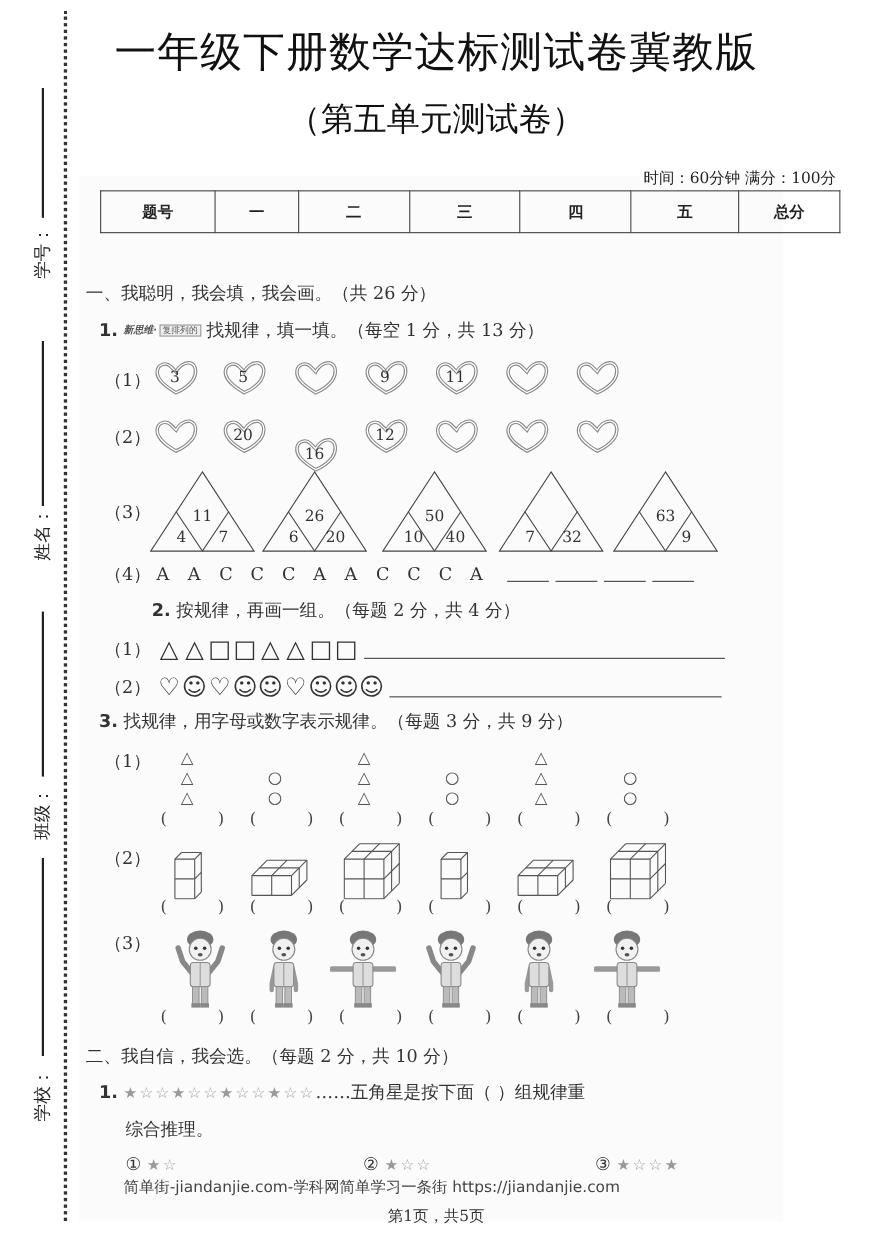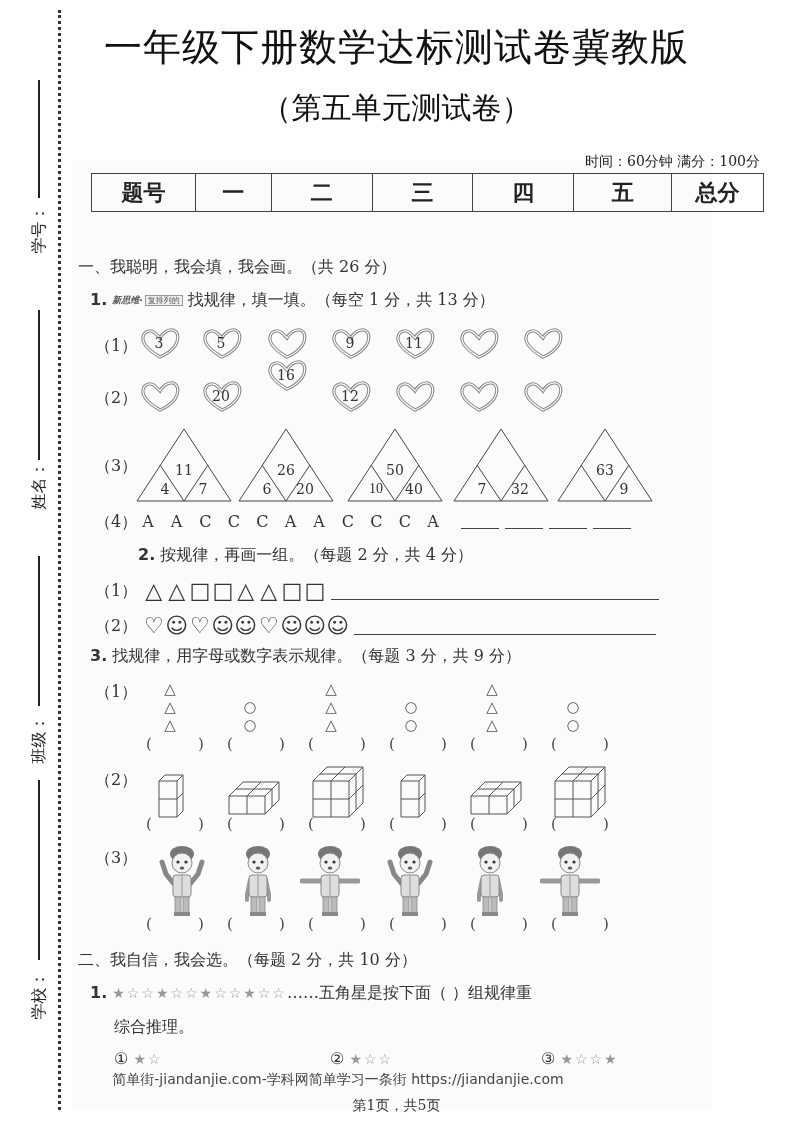--- a/index.html
+++ b/index.html
@@ -13,21 +13,21 @@
   .side-field .lbl { position: absolute; left: 2px; width: 34px; transform: rotate(-90deg); transform-origin: center; font-family: "DejaVu Sans", sans-serif; font-size: 16px; text-align: center; white-space: nowrap; }
 
   
   .scan-panel { position: absolute; left: 72px; top: 160px; width: 640px; height: 950px; background: #fbfbfb; }
 
   .title { position: absolute; left: 0; width: 793px; top: 22px; text-align: center; font-family: "DejaVu Serif", serif; font-size: 38px; letter-spacing: 1px; font-weight: normal; color: #111; }
   .subtitle { position: absolute; left: 0; width: 793px; top: 88px; text-align: center; font-family: "DejaVu Serif", serif; font-size: 30px; color: #111; }
   .meta { position: absolute; right: 33px; top: 153px; font-size: 14px; color: #222; }
 
   table.score { position: absolute; left: 91px; top: 173px; width: 673px; border-collapse: collapse; }
-  table.score td { border: 1.5px solid #444; height: 38px; text-align: center; font-family: "DejaVu Sans", sans-serif; font-size: 22px; font-weight: bold; color: #222; }
+  table.score td { border: 1.5px solid #444; height: 38px; text-align: center; font-family: "DejaVu Sans", sans-serif; font-size: 14px; font-weight: bold; color: #222; }
 
   .sec { position: absolute; left: 78px; font-size: 16px; color: #333; white-space: nowrap; }
   .q { position: absolute; left: 90px; font-size: 16px; color: #333; white-space: nowrap; }
   .qnum { font-family: "DejaVu Sans", sans-serif; font-weight: bold; font-size: 16px; }
   .badge { display: inline-block; font-family: "DejaVu Sans", sans-serif; font-size: 9px; font-weight: bold; font-style: italic; color: #555; vertical-align: 2px; }
   .badge .box { font-style: normal; font-weight: normal; border: 1px solid #999; background: #eee; padding: 0 2px; margin-left: 2px; font-size: 8px; }
   .sub { position: absolute; left: 95px; font-size: 16px; color: #333; }
 
   .heart { position: absolute; width: 40px; height: 32px; }
   .heart svg { position: absolute; left: 0; top: 0; }
@@ -170,21 +170,21 @@
       </svg>
       <span></span>
     </div>
     <div class="heart" style="left: 202px; top: 381px;">
       <svg width="40" height="32" viewBox="0 0 40 32">
         <path d="M20 29 C 8 22, 2 16, 3 9 C 4 3, 11 1, 15 5 C 17 7, 19 9, 20 10 C 22 6, 27 1, 33 2 C 39 4, 39 12, 35 18 C 31 23, 25 27, 20 29 Z" fill="none" stroke="#888" stroke-width="3.2"></path>
         <path d="M20 29 C 8 22, 2 16, 3 9 C 4 3, 11 1, 15 5 C 17 7, 19 9, 20 10 C 22 6, 27 1, 33 2 C 39 4, 39 12, 35 18 C 31 23, 25 27, 20 29 Z" fill="none" stroke="#fff" stroke-width="1.2"></path>
       </svg>
       <span>20</span>
     </div>
-    <div class="heart" style="left: 267px; top: 360px;">
+    <div class="heart" style="left: 267px; top: 398px;">
       <svg width="40" height="32" viewBox="0 0 40 32">
         <path d="M20 29 C 8 22, 2 16, 3 9 C 4 3, 11 1, 15 5 C 17 7, 19 9, 20 10 C 22 6, 27 1, 33 2 C 39 4, 39 12, 35 18 C 31 23, 25 27, 20 29 Z" fill="none" stroke="#888" stroke-width="3.2"></path>
         <path d="M20 29 C 8 22, 2 16, 3 9 C 4 3, 11 1, 15 5 C 17 7, 19 9, 20 10 C 22 6, 27 1, 33 2 C 39 4, 39 12, 35 18 C 31 23, 25 27, 20 29 Z" fill="none" stroke="#fff" stroke-width="1.2"></path>
       </svg>
       <span>16</span>
     </div>
     <div class="heart" style="left: 331px; top: 381px;">
       <svg width="40" height="32" viewBox="0 0 40 32">
         <path d="M20 29 C 8 22, 2 16, 3 9 C 4 3, 11 1, 15 5 C 17 7, 19 9, 20 10 C 22 6, 27 1, 33 2 C 39 4, 39 12, 35 18 C 31 23, 25 27, 20 29 Z" fill="none" stroke="#888" stroke-width="3.2"></path>
         <path d="M20 29 C 8 22, 2 16, 3 9 C 4 3, 11 1, 15 5 C 17 7, 19 9, 20 10 C 22 6, 27 1, 33 2 C 39 4, 39 12, 35 18 C 31 23, 25 27, 20 29 Z" fill="none" stroke="#fff" stroke-width="1.2"></path>
@@ -233,21 +233,21 @@
       <span style="left: 34px; top: 34px;">26</span>
       <span style="left: 15px; top: 53px;">6</span>
       <span style="left: 53px; top: 53px;">20</span>
     </div>
     <div class="tri" style="left: 347px; top: 428px;">
       <svg width="96" height="74" viewBox="0 0 96 74">
         <polygon points="48,1 95,73 1,73" fill="none" stroke="#444" stroke-width="1"></polygon>
         <polyline points="24,37 48,73 72,37" fill="none" stroke="#444" stroke-width="1"></polyline>
       </svg>
       <span style="left: 34px; top: 34px;">50</span>
-      <span style="left: 15px; top: 53px; font-family: Liberation Serif, serif;">10</span>
+      <span style="left: 15px; top: 53px;">10</span>
       <span style="left: 53px; top: 53px;">40</span>
     </div>
     <div class="tri" style="left: 453px; top: 428px;">
       <svg width="96" height="74" viewBox="0 0 96 74">
         <polygon points="48,1 95,73 1,73" fill="none" stroke="#444" stroke-width="1"></polygon>
         <polyline points="24,37 48,73 72,37" fill="none" stroke="#444" stroke-width="1"></polyline>
       </svg>
       <span style="left: 34px; top: 34px;"></span>
       <span style="left: 15px; top: 53px;">7</span>
       <span style="left: 53px; top: 53px;">32</span>

